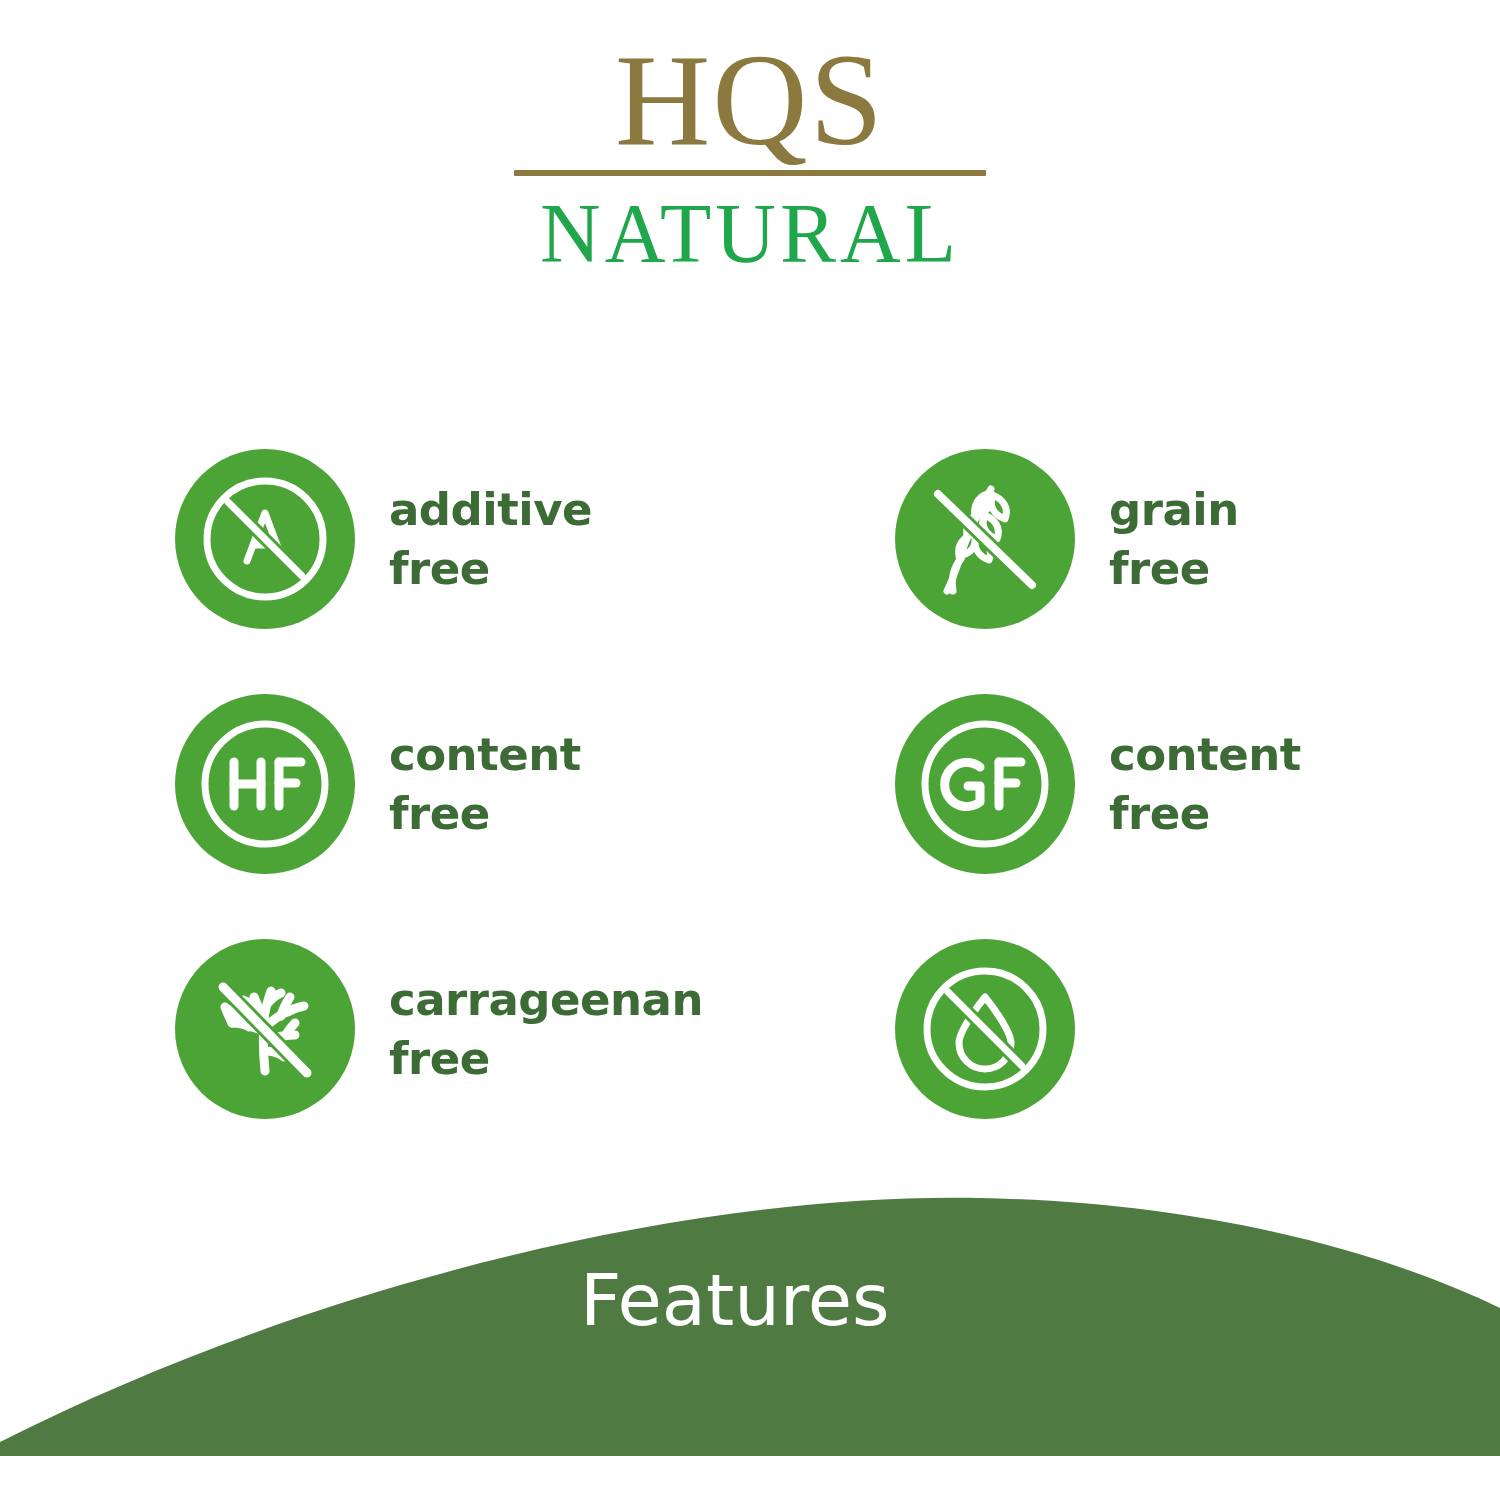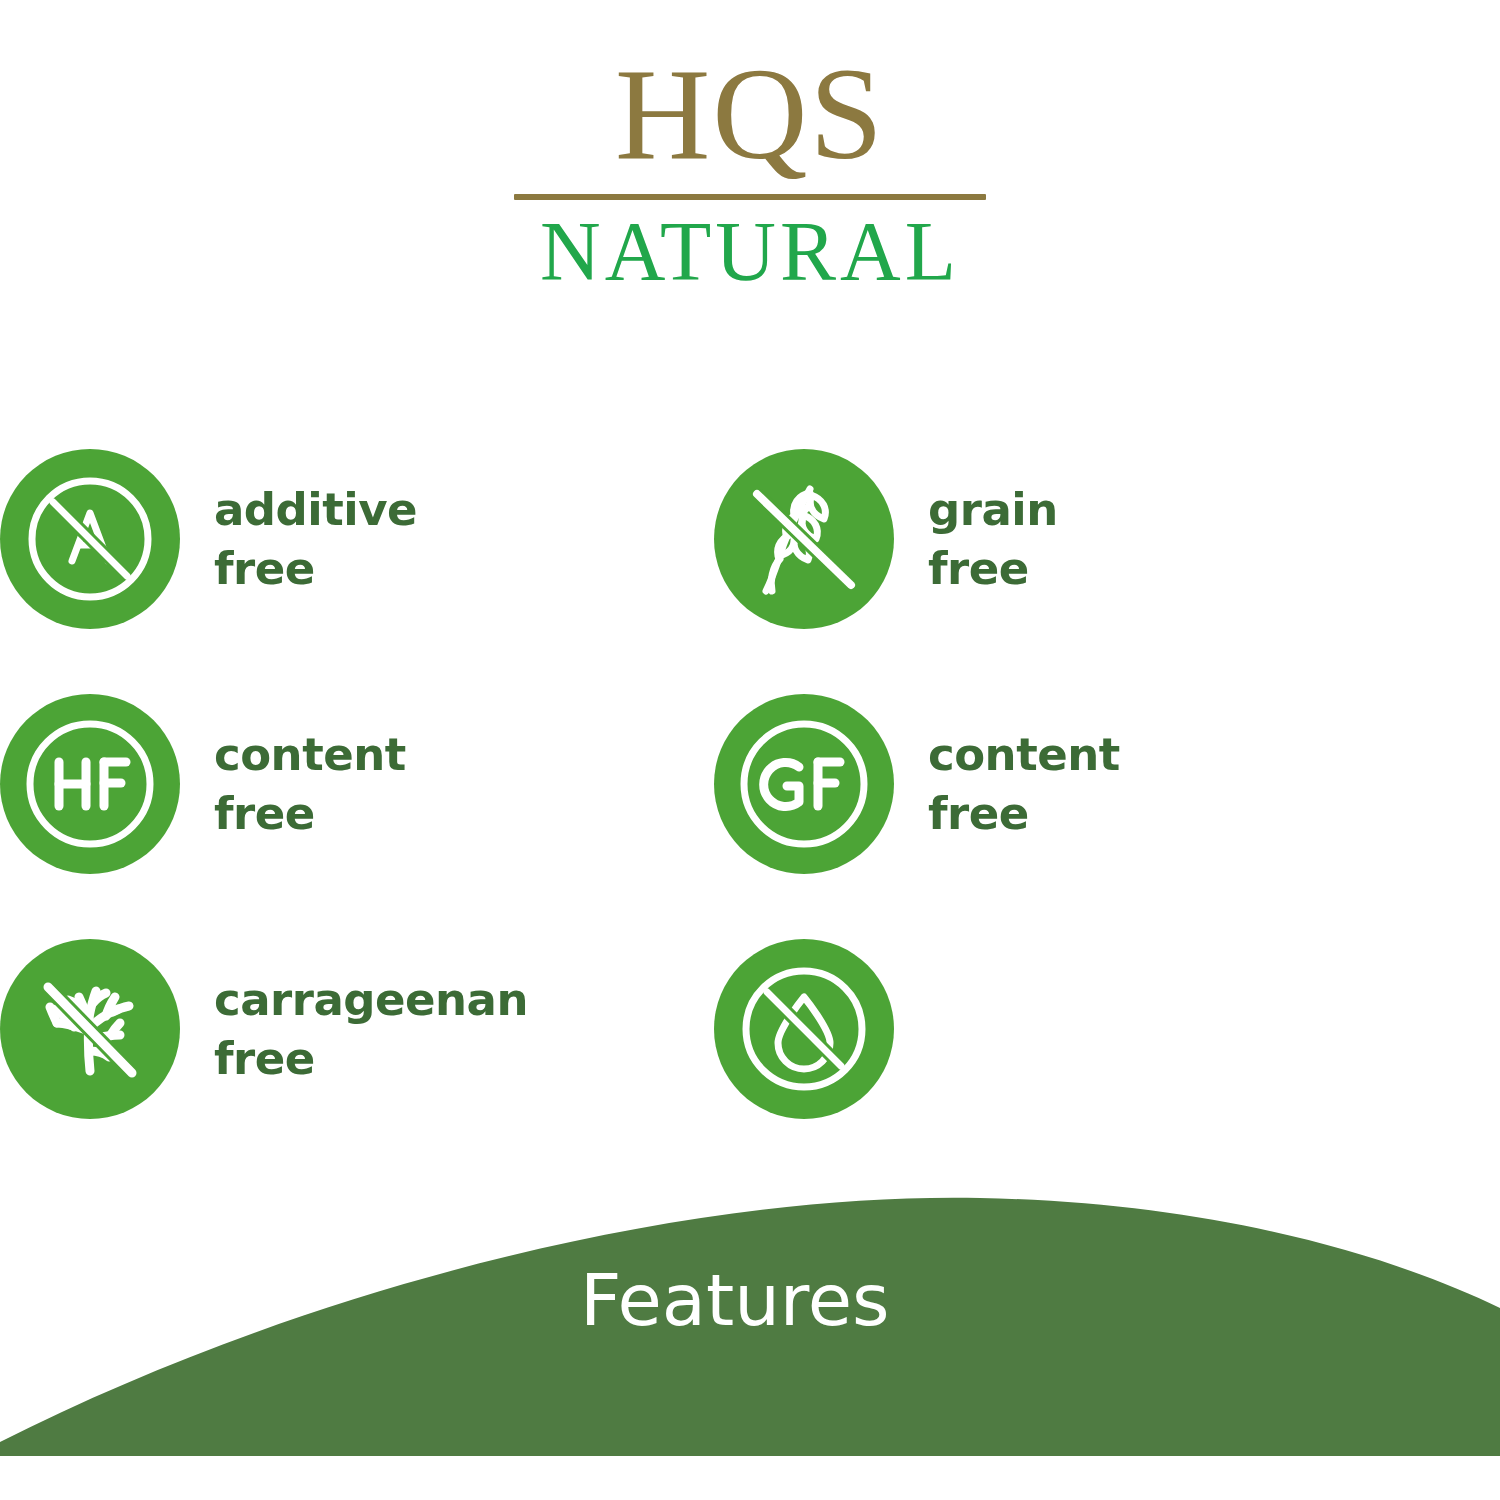--- a/index.html
+++ b/index.html
@@ -28,52 +28,53 @@
     text-align: center;
   }
   .logo-hqs {
     font-family: "Liberation Serif", "DejaVu Serif", serif;
     font-size: 132px;
     line-height: 1.0;
     letter-spacing: 2px;
     color: #8C7940;
     font-weight: 400;
     display: block;
-    margin: 14px;
+    margin: 0;
     padding: 0;
   }
   .logo-rule {
     width: 472px;
     height: 6px;
     background: #8C7940;
     margin: 4px auto 0 auto;
     border-radius: 1px;
   }
   .logo-natural {
     font-family: "Liberation Serif", "DejaVu Serif", serif;
     font-size: 84px;
     line-height: 1.05;
     letter-spacing: 4px;
     color: #21A74B;
     font-weight: 400;
     display: block;
-    margin-top: 8px;
+    margin-top: 14px;
   }
 
   
   .features-grid {
     position: absolute;
     left: 0;
     top: 414px;
     width: 1272px;
     height: 740px;
     display: grid;
     grid-template-columns: 710px 710px;
     grid-template-rows: 250px 240px 250px;
-    column-gap: 4px;
+    column-gap: 10px;
+    padding-left: 175px;
     box-sizing: border-box;
   }
   .feature-item {
     display: flex;
     align-items: center;
     gap: 34px;
   }
   .badge {
     flex: 0 0 auto;
     width: 180px;

